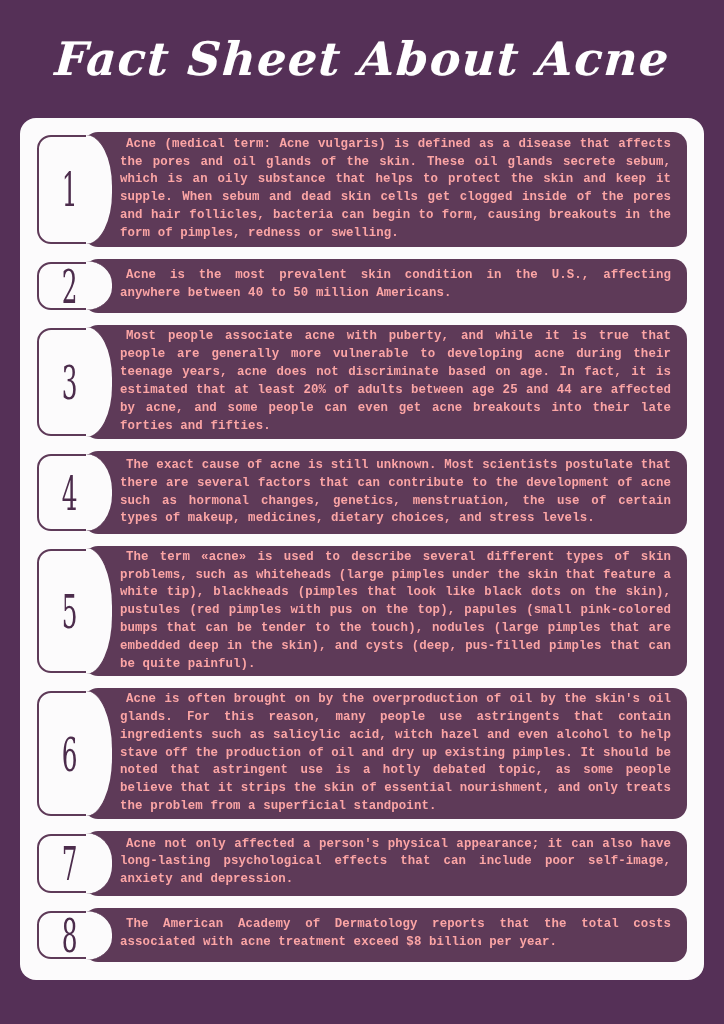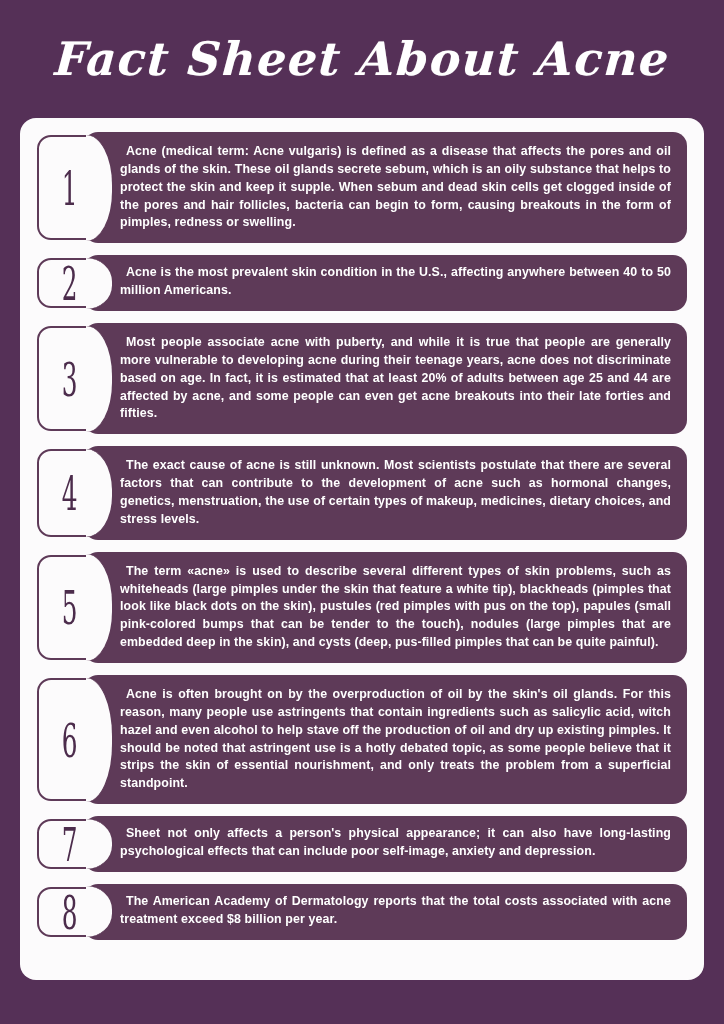--- a/index.html
+++ b/index.html
@@ -77,22 +77,22 @@
     margin-left: 47px;
     background: #5e3a58;
     border-radius: 14px;
     padding: 11px 16px 11px 36px;
     display: flex;
     align-items: center;
     min-height: 54px;
   }
 
   .fact-text {
-    color: #ffffff;
-    font-family: Liberation Sans, sans-serif;
+    color: #fca5a5;
+    font-family: Liberation Mono, monospace;
     font-weight: 700;
     font-size: 12.4px;
     line-height: 1.44;
     text-align: justify;
     text-justify: inter-word;
     letter-spacing: .1px;
     text-indent: 6px;
   }
 
   
@@ -203,21 +203,21 @@
       <div class="fact-body">
         <p class="fact-text">Acne is often brought on by the overproduction of oil by the skin's oil glands. For this reason, many people use astringents that contain ingredients such as salicylic acid, witch hazel and even alcohol to help stave off the production of oil and dry up existing pimples. It should be noted that astringent use is a hotly debated topic, as some people believe that it strips the skin of essential nourishment, and only treats the problem from a superficial standpoint.</p>
       </div>
     </div>
 
     <div class="fact short">
       <div class="badge">
         <span class="badge-number">7</span>
       </div>
       <div class="fact-body">
-        <p class="fact-text">Sheet not only affects a person's physical appearance; it can also have long-lasting psychological effects that can include poor self-image, anxiety and depression.</p>
+        <p class="fact-text">Acne not only affected a person's physical appearance; it can also have long-lasting psychological effects that can include poor self-image, anxiety and depression.</p>
       </div>
     </div>
 
     <div class="fact short">
       <div class="badge">
         <span class="badge-number">8</span>
       </div>
       <div class="fact-body">
         <p class="fact-text">The American Academy of Dermatology reports that the total costs associated with acne treatment exceed $8 billion per year.</p>
       </div>

